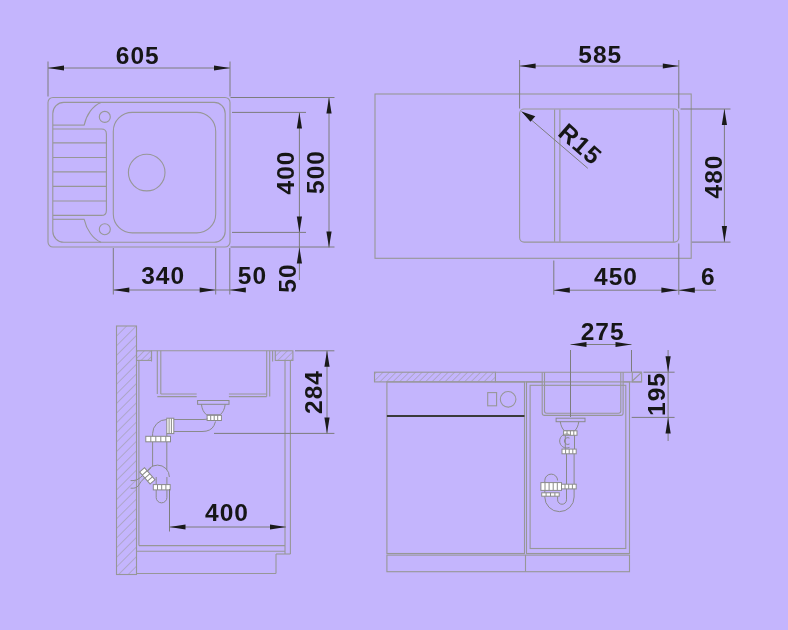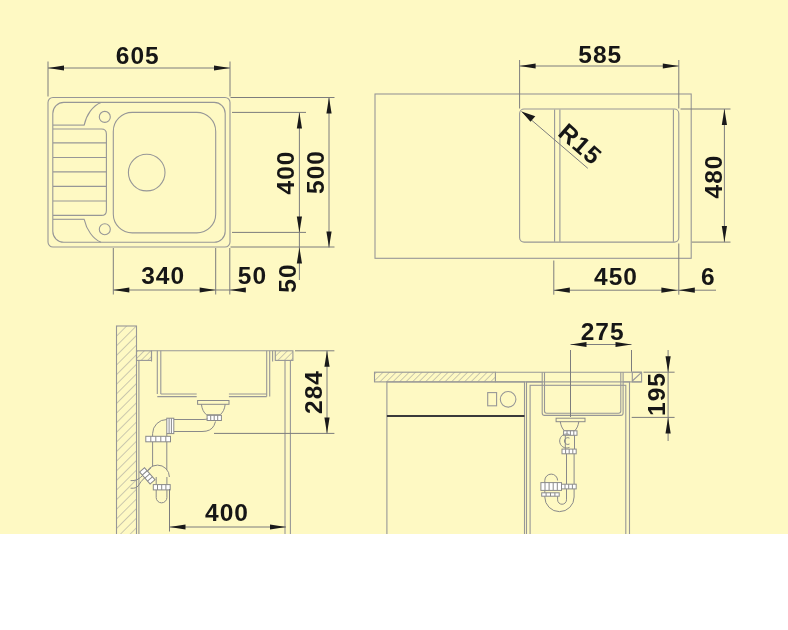--- a/index.html
+++ b/index.html
@@ -1,16 +1,16 @@
 <!DOCTYPE html>
 <html><head>
 <meta charset="utf-8">
 <style>
   html,body{margin:0;padding:0;background:#ffffff;}
-  .wrap{width:788px;height:534px;position:relative;overflow:hidden;background:#fef9c3;}
+  .wrap{width:788px;height:630px;position:relative;overflow:hidden;background:#c4b5fd;}
   svg{display:block;}
   text{font-family:"Liberation Sans", sans-serif;font-weight:bold;fill:#161616;letter-spacing:1px;}
 </style>
 </head>
 <body>
 <div class="wrap">
 <svg width="788" height="630" viewBox="0 0 788 630">
 <defs>
 <marker id="m"></marker>
 </defs>

